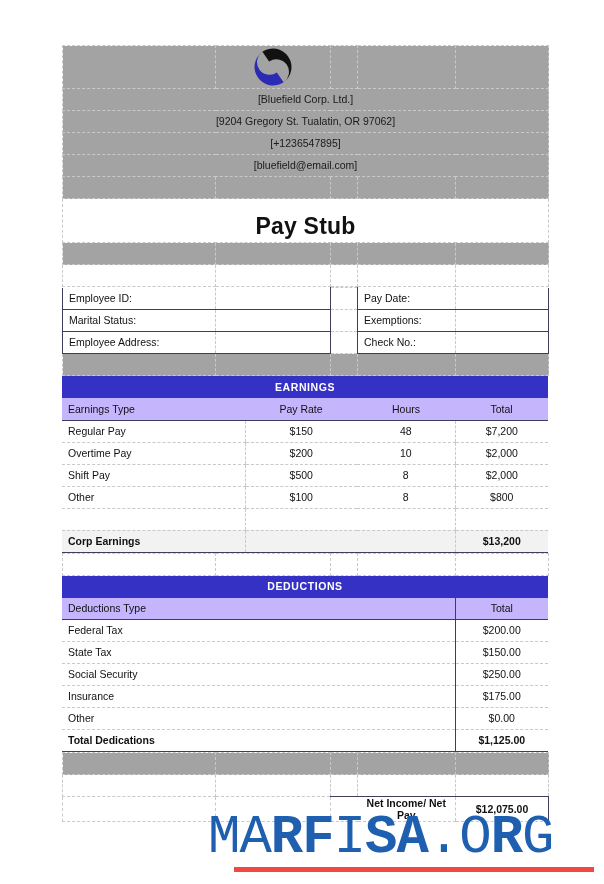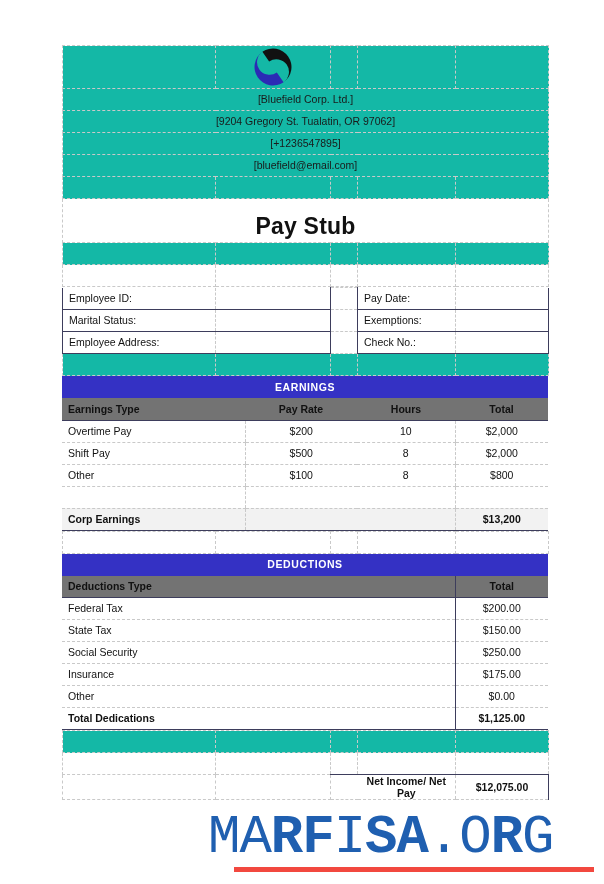--- a/index.html
+++ b/index.html
@@ -38,21 +38,21 @@
     height: 22px;
     box-sizing: border-box;
   }
 
   
   .gl  { border: 1px dashed #c9c9c9; }
   .gl-l { border-left: 1px dashed #c9c9c9; }
   .gl-r { border-right: 1px dashed #c9c9c9; }
   .gl-b { border-bottom: 1px dashed #c9c9c9; }
 
-  .tint { background: #14b8a6; margin-top: 28px; }
+  .tint { background: #a3a3a3; margin-top: 28px; }
   .shade { background: #f2f2f2; }
 
   
   .sb-t { border-top: 1px solid #3d3d5c; }
   .sb-b { border-bottom: 1px solid #3d3d5c; }
   .sb-l { border-left: 1px solid #3d3d5c; }
   .sb-r { border-right: 1px solid #3d3d5c; }
 
   .c { text-align: center; }
   .l { text-align: left; padding-left: 6px !important; }
@@ -90,22 +90,22 @@
     background: #3431c4;
     color: #ffffff;
     font-weight: bold;
     font-size: 10.5px;
     letter-spacing: 0.6px;
     text-align: center;
     height: 21px;
   }
 
   .hdrrow td {
-    background: #737373;
-    font-weight: bold;
+    background: #c4b5fd;
+    font-weight: normal;
     font-size: 10.5px;
     height: 24px;
   }
 
   .datarow td { height: 23px; font-size: 10.5px; }
 
   
   .watermark {
     position: absolute;
     left: 208px;
@@ -256,20 +256,26 @@
         <td class="banner" colspan="4">EARNINGS</td>
       </tr>
       <tr class="hdrrow">
         <td class="l sb-b">Earnings Type</td>
         <td class="c sb-b">Pay Rate</td>
         <td class="c sb-b">Hours</td>
         <td class="c sb-b">Total</td>
       </tr>
 
       <tr class="datarow">
+        <td class="l gl-b">Regular Pay</td>
+        <td class="c gl-b gl-l">$150</td>
+        <td class="c gl-b">48</td>
+        <td class="c gl-b gl-l">$7,200</td>
+      </tr>
+      <tr class="datarow">
         <td class="l gl-b">Overtime Pay</td>
         <td class="c gl-b gl-l">$200</td>
         <td class="c gl-b">10</td>
         <td class="c gl-b gl-l">$2,000</td>
       </tr>
       <tr class="datarow">
         <td class="l gl-b">Shift Pay</td>
         <td class="c gl-b gl-l">$500</td>
         <td class="c gl-b">8</td>
         <td class="c gl-b gl-l">$2,000</td>

